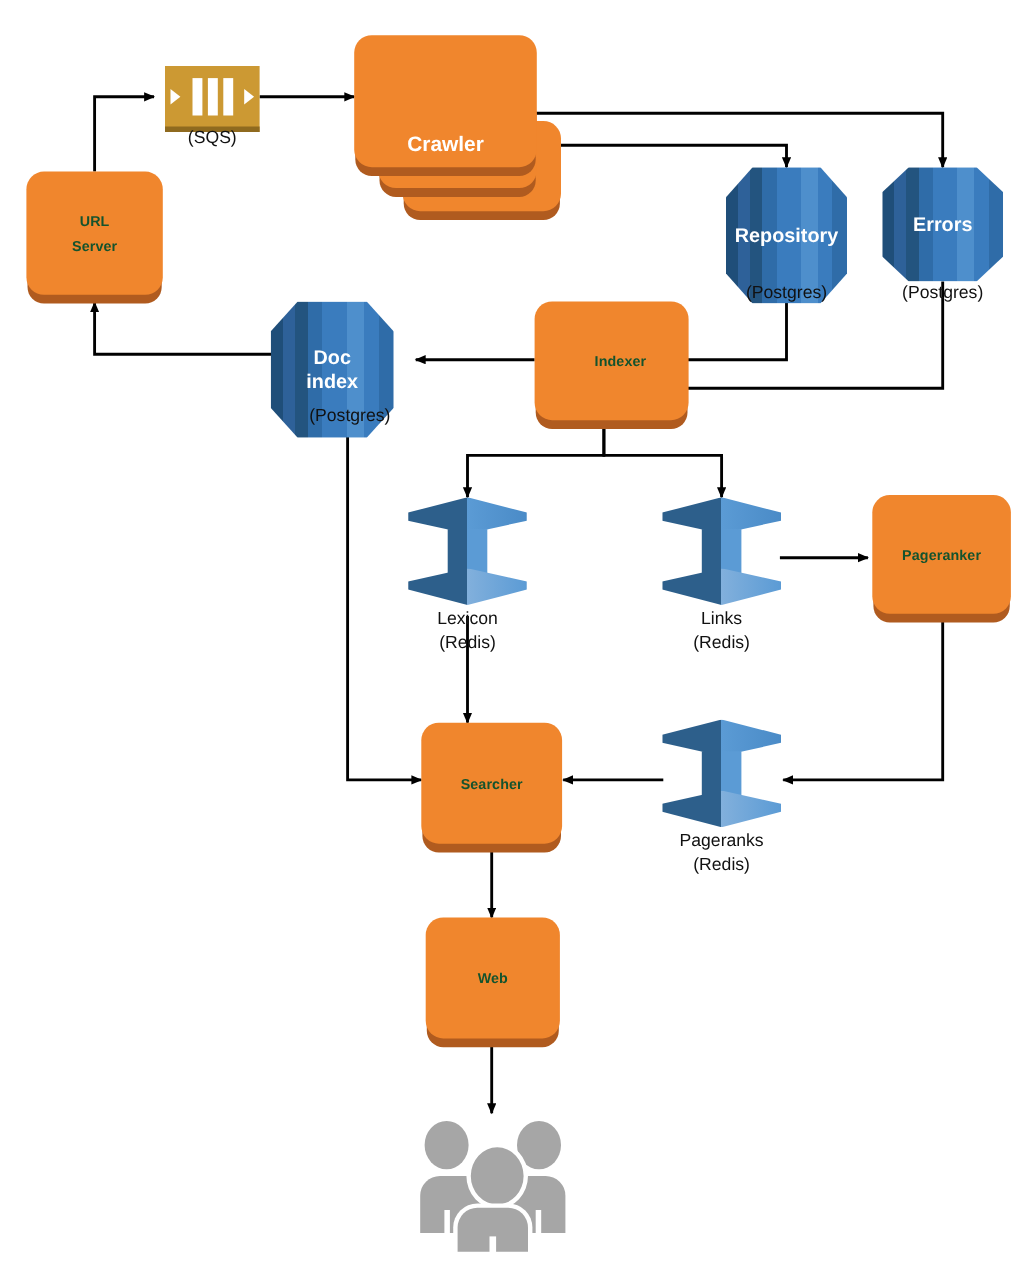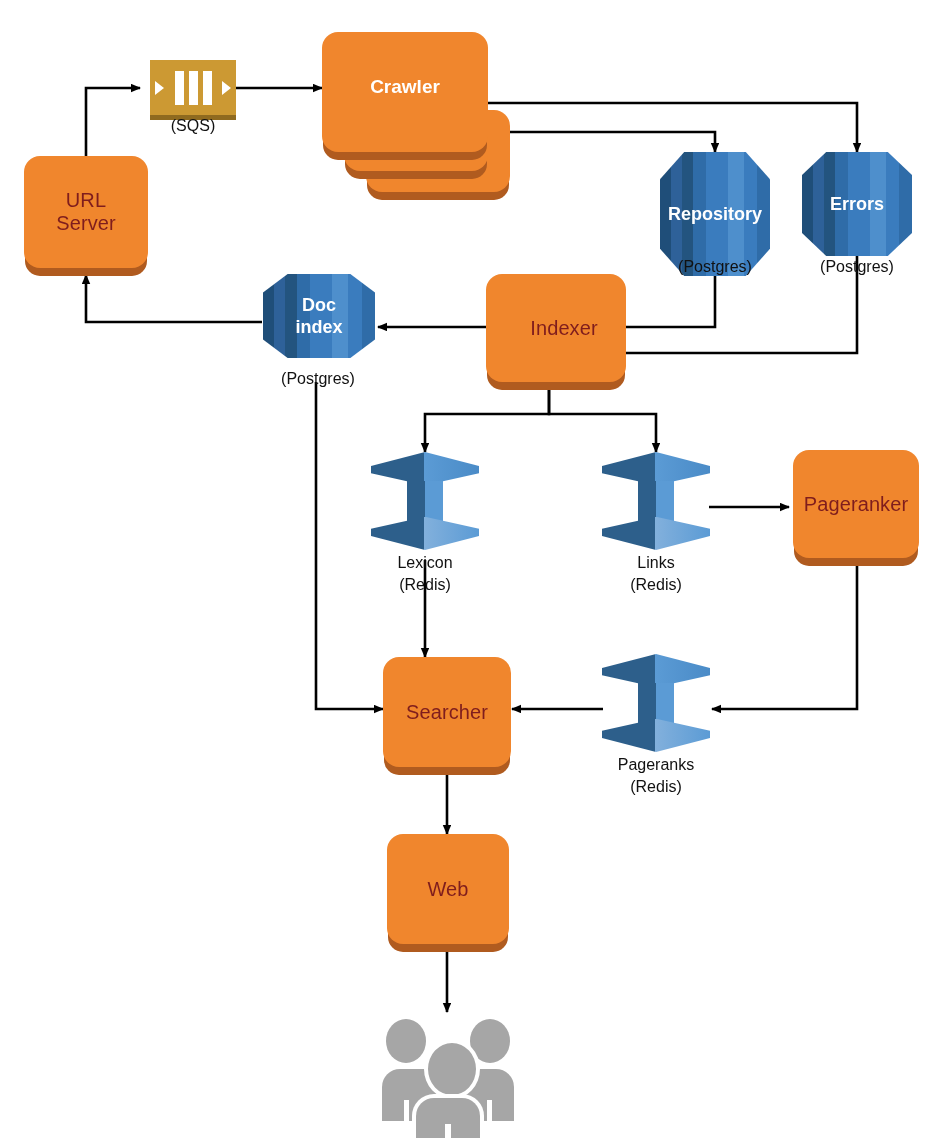--- a/index.html
+++ b/index.html
@@ -5,29 +5,29 @@
   html,body{margin:0;padding:0;background:#ffffff;}
   body{width:938px;height:1148px;overflow:hidden;
        font-family:"Liberation Sans","DejaVu Sans",sans-serif;}
   #stage{position:relative;width:938px;height:1148px;background:#fff;}
   svg#wires{position:absolute;left:0;top:0;width:938px;height:1148px;}
 
   
   .proc{position:absolute;background:#F0862D;border-radius:16px;
         box-shadow:0 9px 0 -1px #B05B1F;
         display:flex;align-items:center;justify-content:center;text-align:center;}
-  .proc .lbl{color:#7f1d1d;font-weight:normal;font-size:20px;line-height:23px;
+  .proc .lbl{color:#14532d;font-weight:bold;font-size:13px;line-height:23px;
              letter-spacing:.1px;pointer-events:none;}
 
   
   .stack{position:absolute;}
   .stack .sheet{position:absolute;background:#F0862D;border-radius:16px;
                 box-shadow:0 9px 0 -1px #B05B1F;}
   .stack .lbl{position:absolute;color:#fff;font-weight:bold;font-size:19px;
-              width:100%;text-align:center;pointer-events:none;}
+              width:100%;text-align:center;pointer-events:none;margin-top:45px;}
 
   
   .db{position:absolute;}
   .db .oct{position:absolute;left:0;top:0;width:100%;height:100%;
       clip-path:polygon(22% 0,78% 0,100% 22%,100% 78%,78% 100%,22% 100%,0 78%,0 22%);
       background:linear-gradient(90deg,
         #1F4E79 0%,   #1F4E79 10%,
         #2E6199 10%,  #2E6199 20%,
         #23547F 20%,  #23547F 30%,
         #2F6CA8 30%,  #2F6CA8 42%,
@@ -145,21 +145,21 @@
     <div class="dblbl">Repository</div>
   </div>
   <div class="subcap" style="left:645px;top:258px;width:140px;">(Postgres)</div>
 
   <div class="db" style="left:802px;top:152px;width:110px;height:104px;">
     <div class="oct"></div>
     <div class="dblbl">Errors</div>
   </div>
   <div class="subcap" style="left:787px;top:258px;width:140px;">(Postgres)</div>
 
-  <div class="db" style="left:263px;top:274px;width:112px;height:84px;">
+  <div class="db" style="left:246px;top:274px;width:112px;height:124px;">
     <div class="oct"></div>
     <div class="dblbl">
       <div>
         <span>Doc</span><br>
         <span>index</span>
       </div>
     </div>
   </div>
   <div class="subcap" style="left:248px;top:370px;width:140px;">(Postgres)</div>
 

